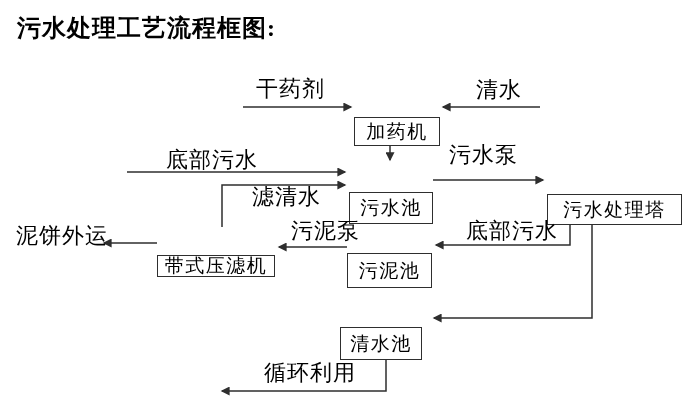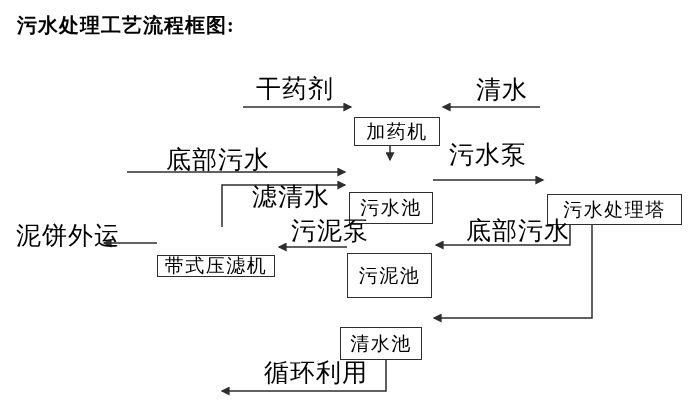--- a/index.html
+++ b/index.html
@@ -10,36 +10,36 @@
   html,body{margin:0;padding:0;background:#fff;}
   .canvas{
     position:relative;
     width:700px;height:420px;
     background:var(--background);
     font-family:"Liberation Serif", serif;
     overflow:hidden;
   }
   .page-title{
     position:absolute;left:17px;top:12px;
-    font-size:20px;font-weight:bold;color:var(--text);
+    font-size:24px;font-weight:bold;color:var(--text);
     letter-spacing:1px;white-space:nowrap;
   }
   .node{
     position:absolute;
     border:1.5px solid var(--line);
     background:var(--background);
     display:flex;align-items:center;justify-content:center;
     font-size:19px;color:var(--text);
     letter-spacing:1.5px;white-space:nowrap;
     box-sizing:border-box;
     margin-top:28px;
   }
   .edge-label{
     position:absolute;
-    font-size:25px;color:var(--text);
+    font-size:22px;color:var(--text);
     letter-spacing:1px;white-space:nowrap;
     line-height:20px;
   }
   svg.connectors{position:absolute;left:0;top:0;}
   svg.connectors path.flow{stroke:var(--line);stroke-width:1.5;fill:none;}
   svg.connectors marker path{fill:var(--line);stroke:none;}
 </style>
 </head>
 <body>
 
@@ -63,21 +63,21 @@
     <path class="flow" d="M347 247 H279" marker-end="url(#arr)"></path>
     <path class="flow" d="M157 243 H104" marker-end="url(#arr)"></path>
     <path class="flow" d="M570 197 V245 H436" marker-end="url(#arr)"></path>
     <path class="flow" d="M592 197 V318 H434" marker-end="url(#arr)"></path>
     <path class="flow" d="M386 332 V391 H222" marker-end="url(#arr)"></path>
   </svg>
 
   <div class="node" style="left:354px;top:89px;width:86px;height:29px;">加药机</div>
   <div class="node" style="left:349px;top:164px;width:84px;height:32px;">污水池</div>
   <div class="node" style="left:547px;top:166px;width:135px;height:31px;">污水处理塔</div>
-  <div class="node" style="left:347px;top:225px;width:85px;height:45px;">污泥池</div>
+  <div class="node" style="left:347px;top:225px;width:85px;height:35px;">污泥池</div>
   <div class="node" style="left:157px;top:227px;width:118px;height:22px;">带式压滤机</div>
   <div class="node" style="left:340px;top:299px;width:82px;height:33px;">清水池</div>
 
   <div class="edge-label" style="left:256px;top:79px;">干药剂</div>
   <div class="edge-label" style="left:476px;top:80px;">清水</div>
   <div class="edge-label" style="left:166px;top:150px;">底部污水</div>
   <div class="edge-label" style="left:449px;top:145px;">污水泵</div>
   <div class="edge-label" style="left:252px;top:187px;">滤清水</div>
   <div class="edge-label" style="left:291px;top:221px;">污泥泵</div>
   <div class="edge-label" style="left:16px;top:226px;">泥饼外运</div>

